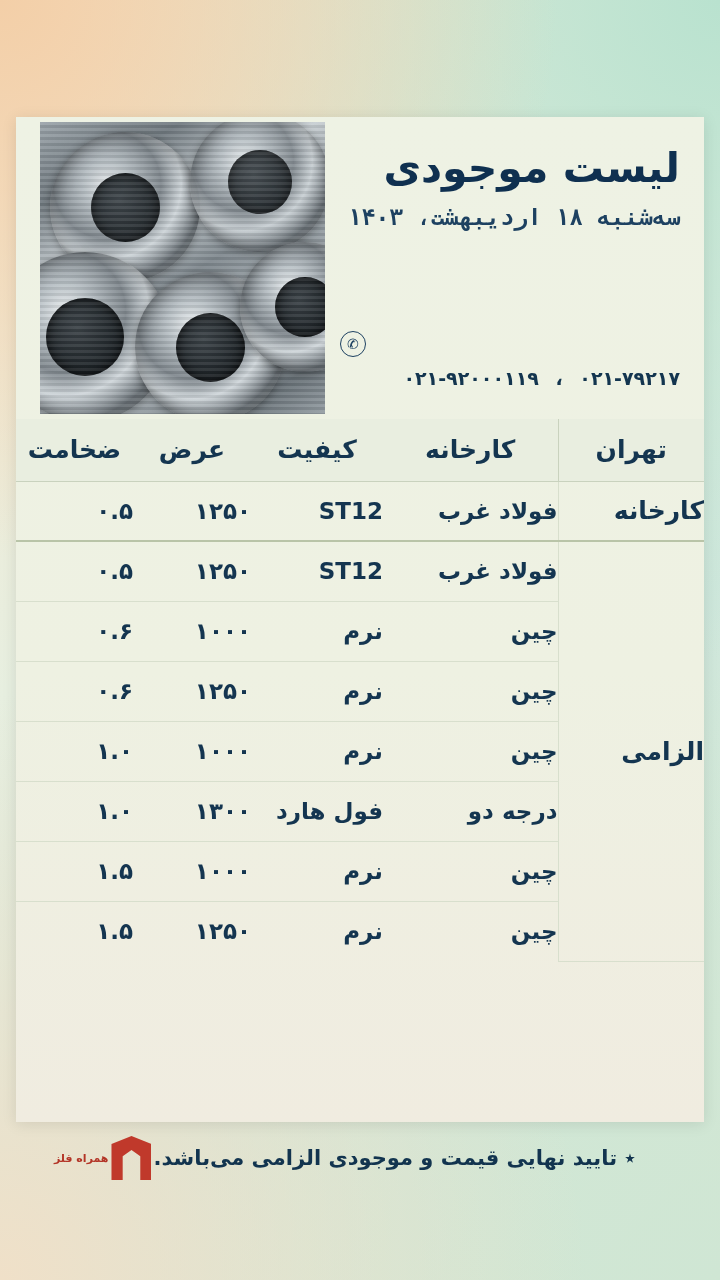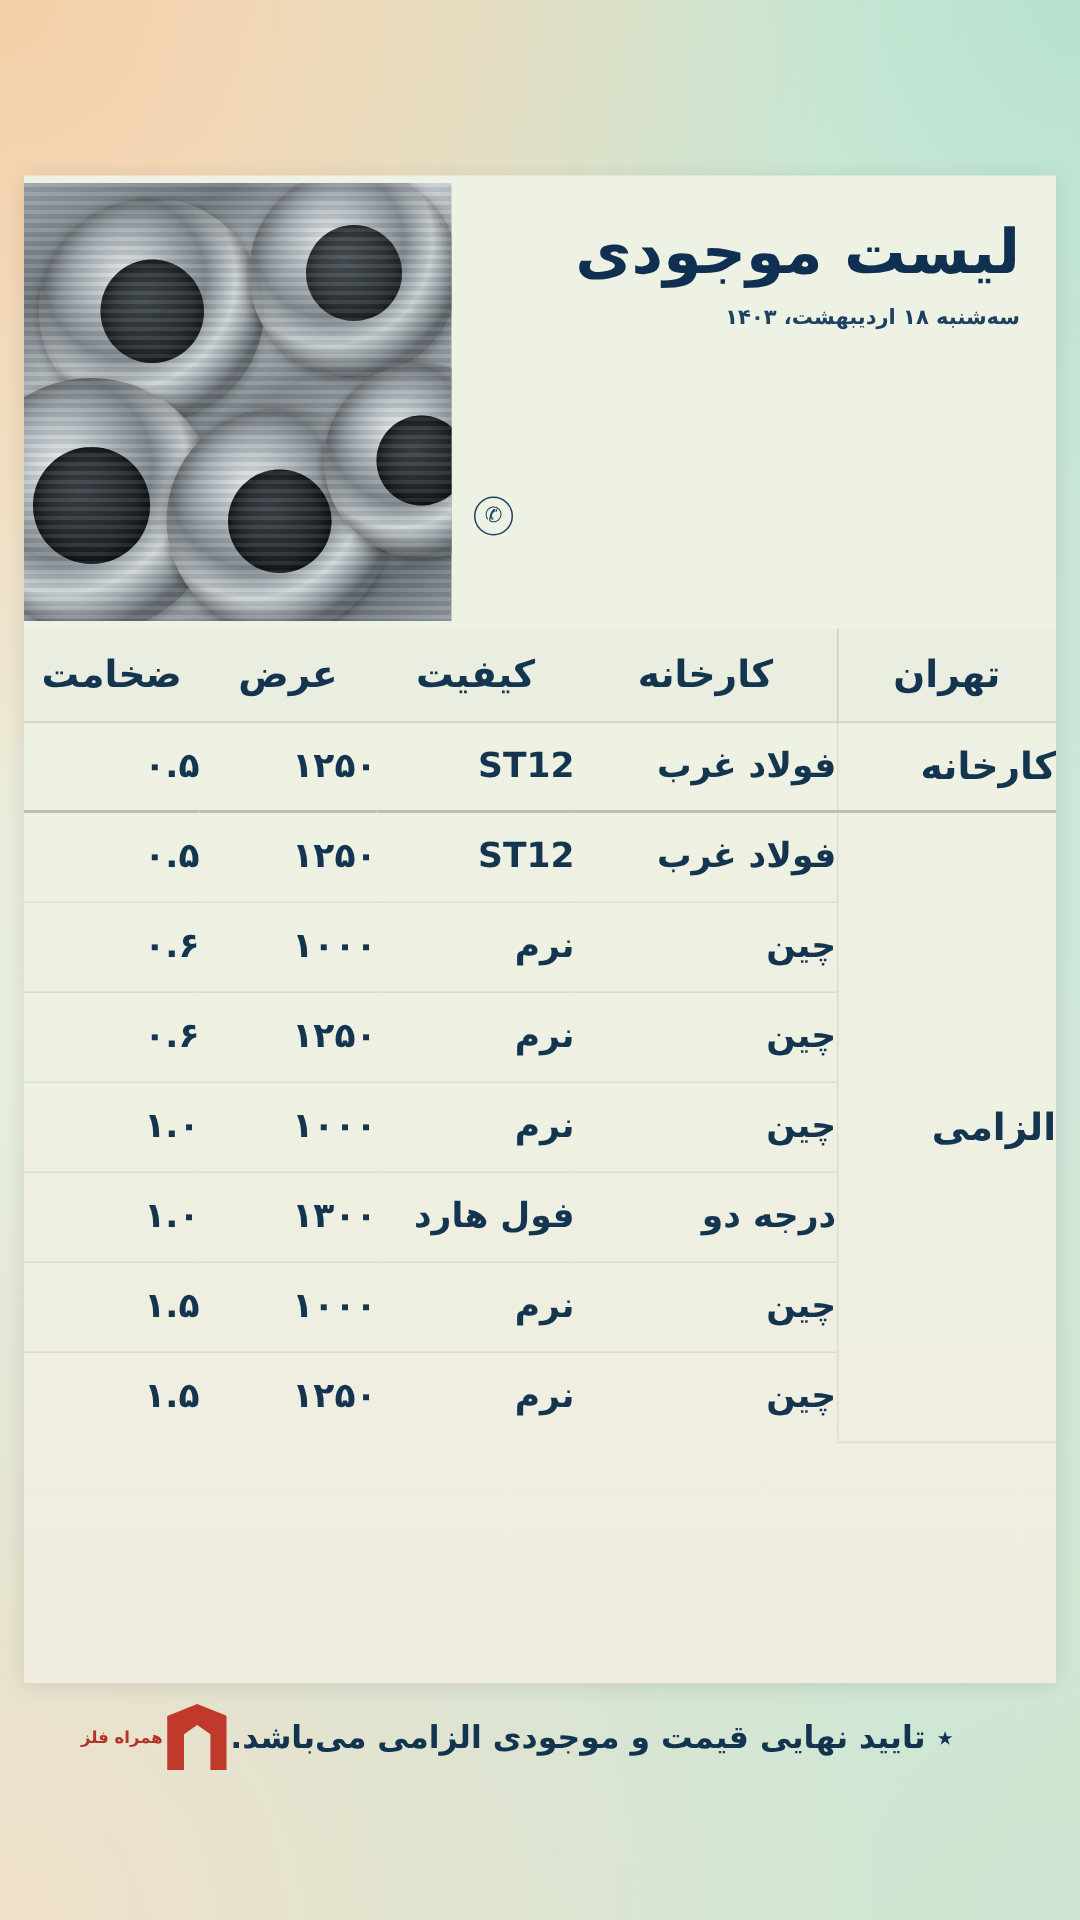--- a/index.html
+++ b/index.html
@@ -22,21 +22,21 @@
   .card {
     position:absolute;
     left:16px; top:117px;
     width:688px; height:1005px;
     background:linear-gradient(180deg,#eef2e4 0%, #eef1e2 55%, #f0ece0 100%);
     box-shadow:0 2px 14px rgba(0,0,0,.10);
     overflow:hidden;
   }
 
   
-  .header { position:relative; height:302px; }
+  .header { position:relative; height:302px;margin-left:24px; }
   .photo-box {
     position:absolute; left:0; top:5px;
     width:285px; height:292px;
     background:linear-gradient(150deg,#9aa3a9 0%, #6f787e 18%, #c7ced2 35%, #7e878d 52%, #aeb6bb 70%, #666f75 88%, #949da3 100%);
     overflow:hidden;
   }
   .coil {
     position:absolute;
     border-radius:50%;
     background:
@@ -63,21 +63,21 @@
   .header-text {
     position:absolute; right:24px; top:26px; left:300px;
     text-align:right;
     color:#14334f;
   }
   .title {
     font-size:41px; font-weight:bold; line-height:1.25;
     color:#0f3050; letter-spacing:-.5px;
   }
   .subtitle {
-    margin-top:10px; font-size:14px; color:#1d4161; font-weight:bold;
+    margin-top:10px; font-size:23px; color:#1d4161; font-weight:bold;font-family:Liberation Mono, monospace;
   }
   .phones {
     position:absolute; right:24px; top:214px; left:300px;
     text-align:right; direction:rtl;
   }
   .phone-icon {
     display:block; margin-right:auto; margin-left:0;
     width:26px; height:26px; border-radius:50%;
     border:1.6px solid #1d4161; color:#1d4161;
     font-size:14px; line-height:24px; text-align:center;
@@ -150,20 +150,25 @@
       <div class="band"></div>
     </div>
 
     <div class="header-text">
       <div class="title">لیست موجودی</div>
       <div class="subtitle">سه‌شنبه ۱۸ اردیبهشت، ۱۴۰۳</div>
     </div>
 
     <div class="phones">
       <span class="phone-icon">✆</span>
+      <div class="phone-row">
+        <span>۰۲۱-۷۹۲۱۷</span>
+        <span class="phone-sep">،</span>
+        <span>۰۲۱-۹۲۰۰۰۱۱۹</span>
+      </div>
     </div>
 
   </div>
 
   <table>
     <colgroup>
       <col class="c-origin">
         <col class="c-factory">
         <col class="c-quality">
         <col class="c-width">

